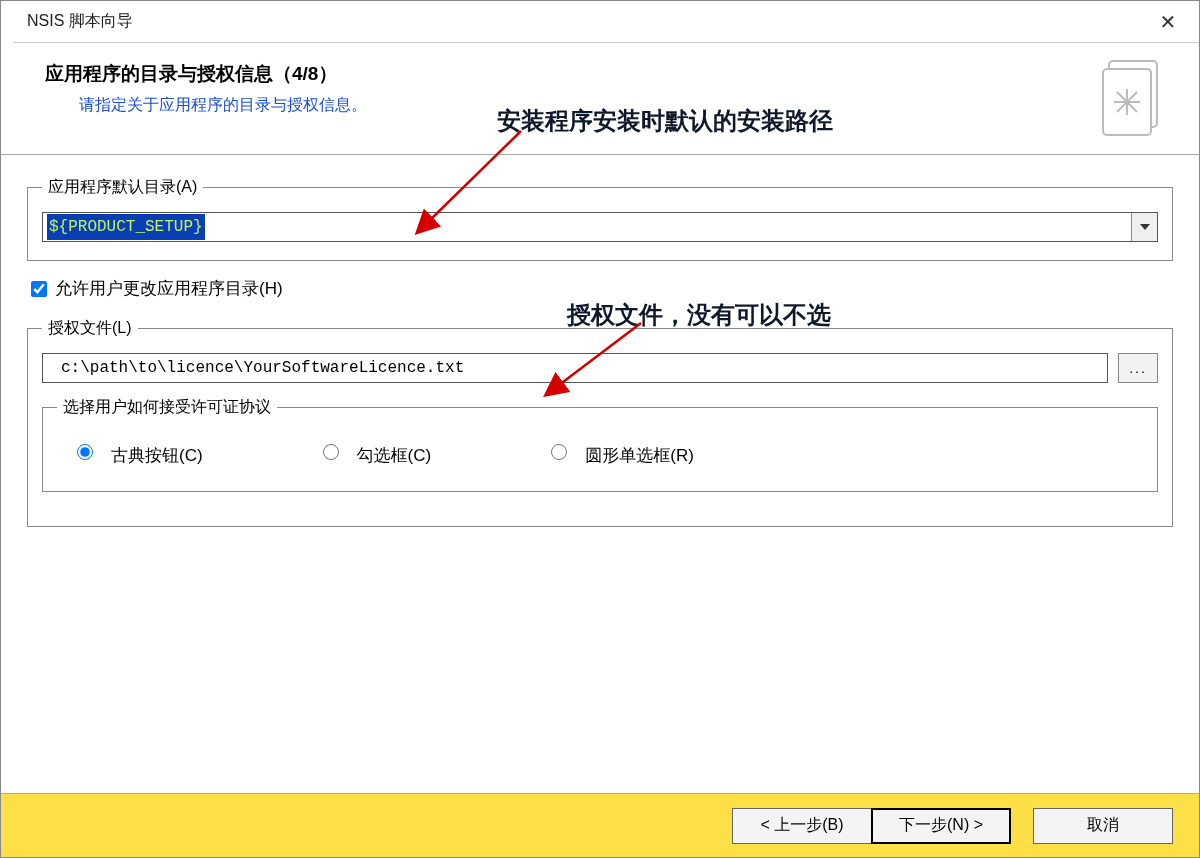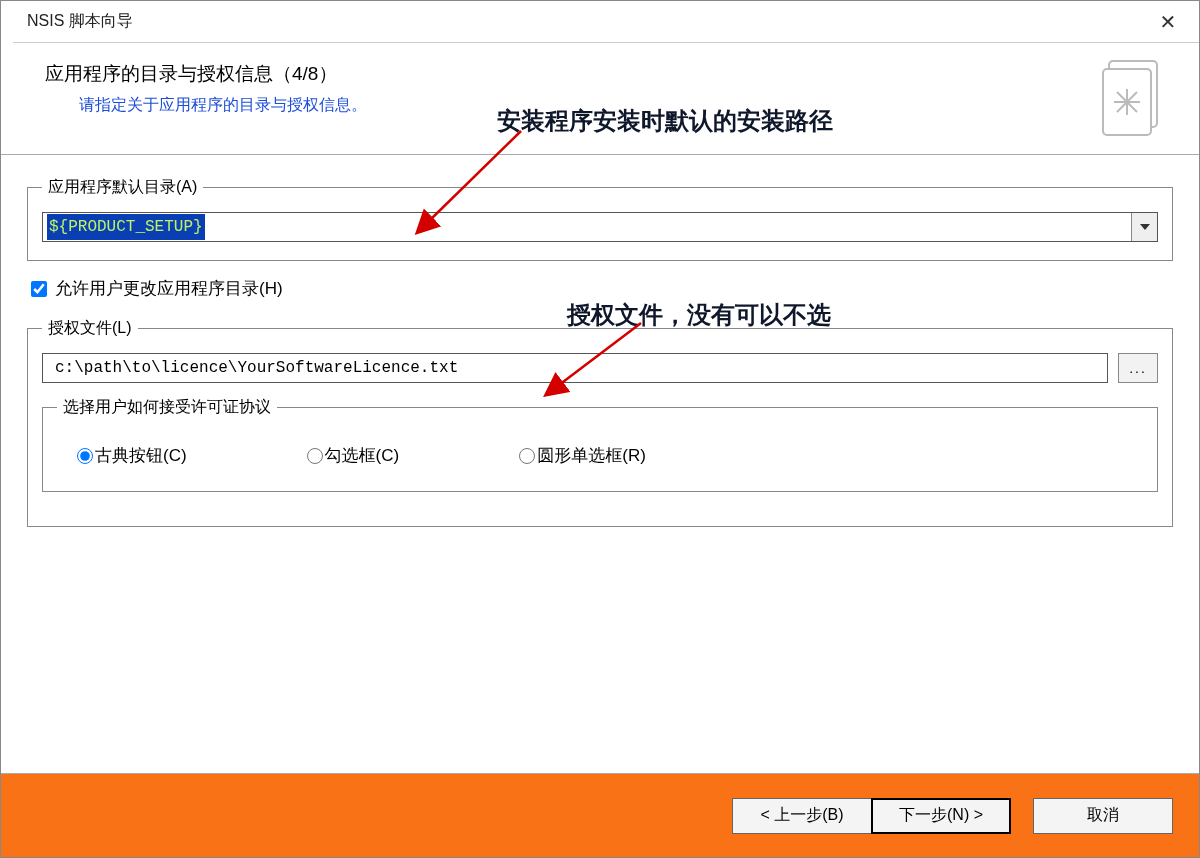--- a/index.html
+++ b/index.html
@@ -27,21 +27,21 @@
   width: 46px; height: 30px;
   display: flex; align-items: center; justify-content: center;
   font-size: 20px; color: #333; cursor: pointer;
 }
 .header-area {
   height: 112px;
   position: relative;
   border-bottom: 1px solid #aaa;
   padding: 18px 22px 0 44px;
 }
-.header-area .page-title { font-weight: normal; font-size: 19px; color: #000; }
+.header-area .page-title { font-weight: bold; font-size: 19px; color: #000; }
 .header-area .page-subtitle { font-size: 16px; color: #1d4ed8; margin-top: 8px; margin-left: 34px; }
 .header-icon {
   position: absolute; right: 32px; top: 14px;
   width: 68px; height: 86px;
 }
 .content {
   padding: 22px 26px;
 }
 fieldset {
   border: 1px solid #888;
@@ -90,54 +90,54 @@
 .path-row {
   display: flex;
   gap: 10px;
   align-items: center;
   margin-bottom: 14px;
 }
 .path-input {
   flex: 1;
   height: 30px;
   border: 1px solid #555;
-  padding: 2px 12px;
+  padding: 2px 18px;
   font-family: "Courier New", monospace;
   font-size: 16px;
   line-height: 24px;
   display: flex; align-items: center;
   background: #fff;
 }
 .browse-btn {
   width: 40px; height: 30px;
   border: 1px solid #888;
   background: #f2f2f2;
   display: flex; align-items: center; justify-content: center;
   cursor: pointer;
   font-size: 14px; letter-spacing: 2px;
 }
 .radio-row {
   display: flex;
   gap: 120px;
   padding: 12px 20px 6px 20px;
   font-size: 17px;
 }
-.radio-opt { display: flex; align-items: center; gap: 2px; }
+.radio-opt { display: flex; gap: 18px; }
 .radio-opt input { width: 16px; height: 16px; }
 .button-bar {
   position: absolute;
   bottom: 0; left: 0; right: 0;
-  height: 84px;
+  height: 64px;
   border-top: 1px solid #aaa;
   display: flex;
   justify-content: flex-end;
   align-items: center;
   gap: 0;
   padding: 12px 26px;
-  background: #f97316;
+  background: #fde047;
 }
 .nav-btn {
   height: 36px;
   min-width: 140px;
   border: 1px solid #666;
   background: #f4f4f4;
   font-size: 16px;
   display: flex; align-items: center; justify-content: center;
   cursor: pointer;
   padding: 0 10px;

